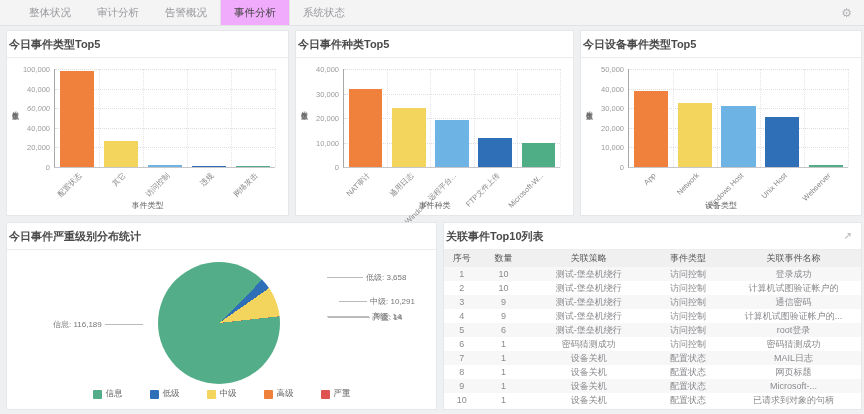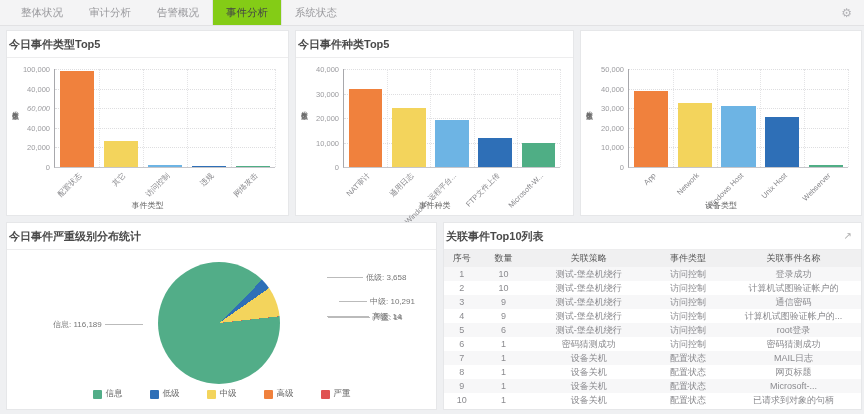--- a/index.html
+++ b/index.html
@@ -1,20 +1,20 @@
 <!DOCTYPE html>
 <html><head>
 <meta charset="utf-8">
 <style>
   html,body{margin:0;padding:0}
   body{width:864px;height:414px;background:#eff0f2;font-family:"Liberation Sans","DejaVu Sans",sans-serif;overflow:hidden;position:relative}
   
-  .nav{position:absolute;top:0;left:0;width:864px;height:26px;background:#f4f4f5;border-bottom:1px solid #e2e2e4;display:flex;align-items:stretch;padding-left:8px;box-sizing:border-box}
+  .nav{position:absolute;top:0;left:0;width:864px;height:26px;background:#f4f4f5;border-bottom:1px solid #e2e2e4;display:flex;align-items:stretch;padding-left:16px;box-sizing:border-box}
   .tab{padding:0 13px;line-height:25px;font-size:10.5px;color:#9a9a9e;cursor:pointer;white-space:nowrap}
-  .tab.active{background:#84cc16;color:#444;border-left:1px solid #e2e2e4;border-right:1px solid #e2e2e4}
+  .tab.active{background:#f0abfc;color:#444;border-left:1px solid #e2e2e4;border-right:1px solid #e2e2e4}
   .gear{position:absolute;right:12px;top:0;line-height:26px;font-size:12px;color:#b3b3b7;cursor:pointer}
   
   .card{position:absolute;background:#fff;border:1px solid #e6e7e9;box-sizing:border-box}
   .card-title{height:27px;line-height:26px;padding:0 2px;font-size:11px;font-weight:bold;color:#4a4a4a;border-bottom:1px solid #ededee;position:relative;box-sizing:border-box}
   #card-c0{left:6px;top:30px;width:283px;height:186px}
   #card-c1{left:295px;top:30px;width:279px;height:186px}
   #card-c2{left:580px;top:30px;width:282px;height:186px}
   #card-pie{left:6px;top:222px;width:431px;height:188px}
   #card-tbl{left:443px;top:222px;width:419px;height:188px}
   
@@ -130,20 +130,21 @@
         <div class="bar" style="left: 134.352px; width: 33.696px; height: 29.4px; background: rgb(46, 111, 183);"></div>
         <div class="xlbl" style="right: 64.8px; top: 102px;">FTP文件上传</div>
         <div class="bar" style="left: 177.552px; width: 33.696px; height: 24.5px; background: rgb(79, 174, 133);"></div>
         <div class="xlbl" style="right: 21.6px; top: 102px;">Microsoft-W...</div>
       </div>
     <div class="xname">事件种类</div>
   </div>
 </div>
 
 <div class="card" id="card-c2">
+  <div class="card-title">今日设备事件类型Top5</div>
   <div class="chart-body">
     <div class="yname">发生数量</div>
     <div class="plot">
         <div class="ytick" style="top: 98px;">0</div>
         <div class="grid-h" style="top: 78.4px;"></div>
         <div class="ytick" style="top: 78.4px;">10,000</div>
         <div class="grid-h" style="top: 58.8px;"></div>
         <div class="ytick" style="top: 58.8px;">20,000</div>
         <div class="grid-h" style="top: 39.2px;"></div>
         <div class="ytick" style="top: 39.2px;">30,000</div>

